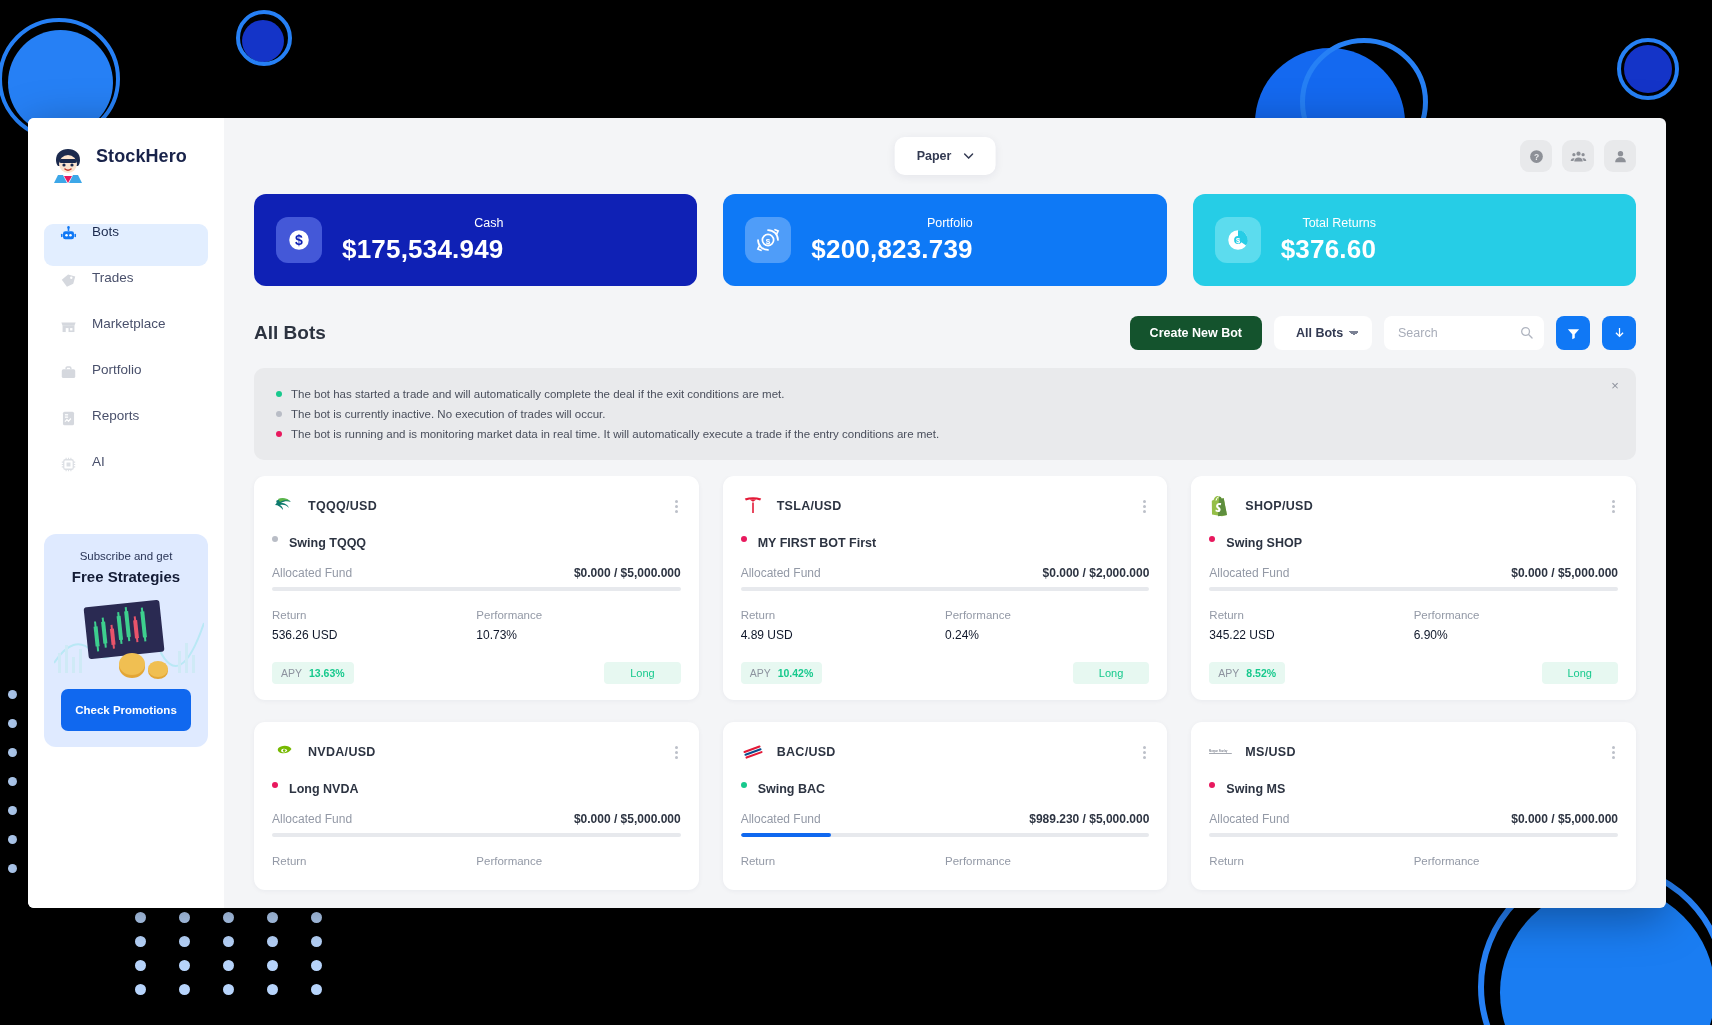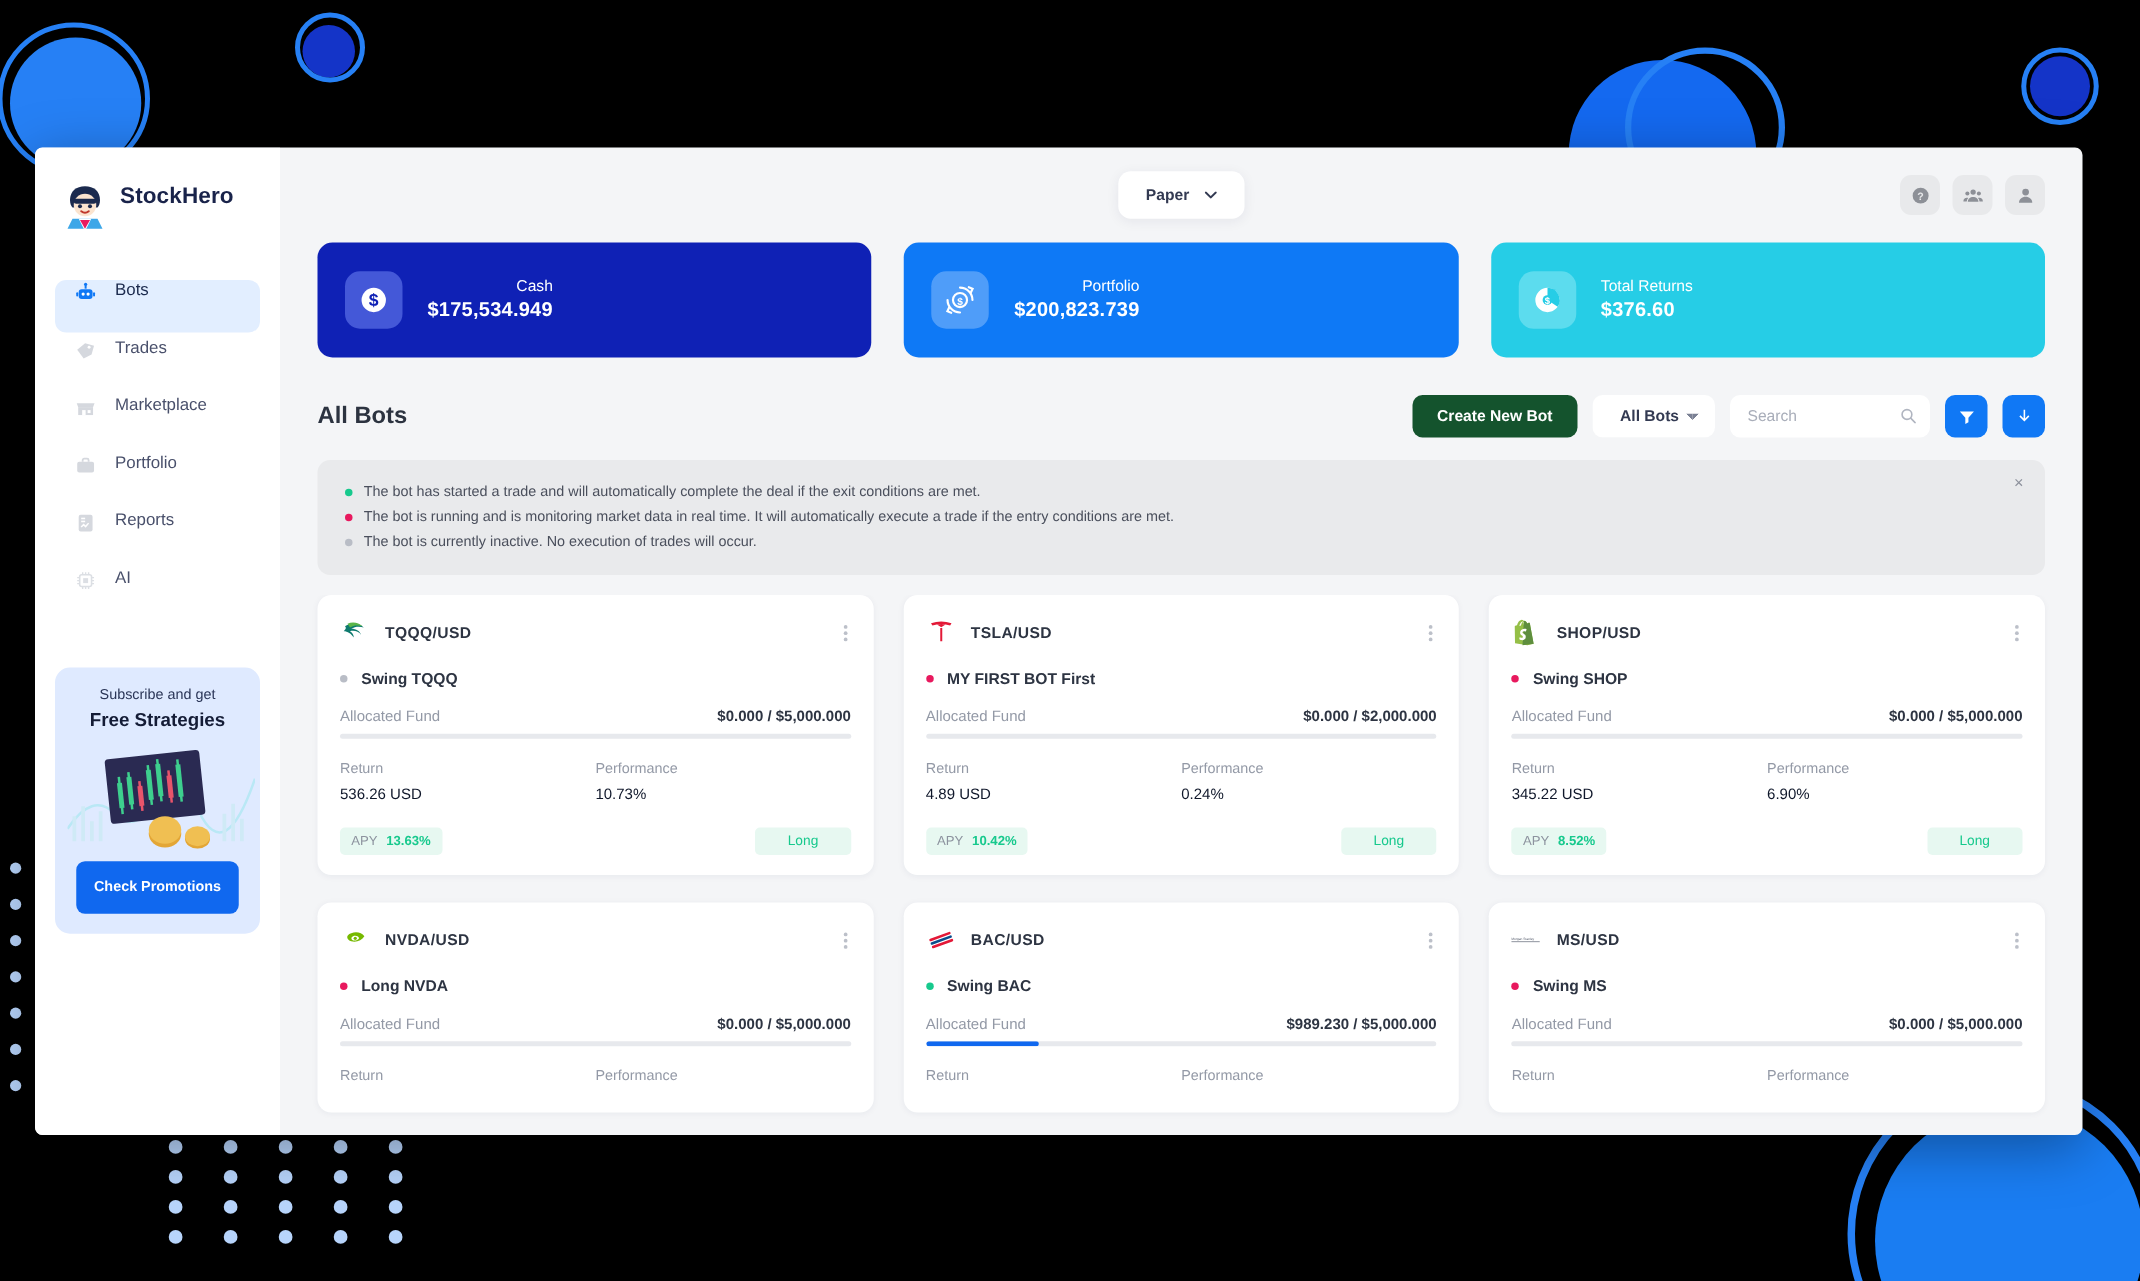--- a/index.html
+++ b/index.html
@@ -102,21 +102,21 @@
 
   
   .stats { display: flex; gap: 26px; padding: 0 30px; }
   .stat {
     flex: 1; height: 92px; border-radius: 12px;
     display: flex; align-items: center; gap: 20px; padding: 0 22px; color: #fff;
   }
   .stat-ico { width: 46px; height: 46px; border-radius: 12px; display: flex; align-items: center; justify-content: center; }
   .stat-ico svg { width: 26px; height: 26px; }
   .stat-label { font-size: 12.5px; font-weight: 400; margin-bottom: 4px; text-align: right; }
-  .stat-val { font-size: 16px; font-weight: 700; letter-spacing: .2px; }
+  .stat-val { font-size: 26px; font-weight: 700; letter-spacing: .2px; }
 
   
   .toolbar { display: flex; align-items: center; padding: 30px 30px 0 30px; }
   .page-title { font-size: 19px; font-weight: 700; color: #2c3340; }
   .tb-right { margin-left: auto; display: flex; align-items: center; gap: 12px; }
   .btn-primary {
     background: #14532d; color: #fff; border: none; border-radius: 8px;
     height: 34px; padding: 0 20px; font-size: 12.5px; font-weight: 700;
     cursor: pointer; font-family: Liberation Sans, sans-serif;
   }
@@ -162,21 +162,21 @@
   .card {
     background: #fff; border-radius: 11px; padding: 18px 18px 16px;
     box-shadow: 0 1px 5px rgba(25,35,74,.05);
   }
   .card-head { display: flex; align-items: center; gap: 12px; position: relative; }
   .tkr-logo { width: 24px; height: 24px; flex: 0 0 24px; display: flex; align-items: center; justify-content: center; }
   .tkr-name { font-size: 12.5px; font-weight: 700; color: #2d3442; letter-spacing: .3px; }
   .kebab { margin-left: auto; color: #b9bdc6; font-size: 14px; line-height: 10px; letter-spacing: 0; cursor: pointer; padding: 0 3px; }
   .kebab span { display: block; width: 3px; height: 3px; border-radius: 50%; background: #bcc0c9; margin: 2px 0; }
 
-  .bot-row { display: flex; align-items: center; gap: 11px; margin-top: 18px; }
+  .bot-row { display: flex; align-items: flex-start; gap: 11px; margin-top: 18px; }
   .bot-dot { width: 6px; height: 6px; border-radius: 50%; flex: 0 0 6px; }
   .bot-name { font-size: 12.5px; font-weight: 700; color: #2d3442; }
 
   .fund-row { display: flex; align-items: baseline; margin-top: 16px; }
   .fund-lbl { font-size: 12px; color: #9399a6; }
   .fund-val { margin-left: auto; font-size: 12px; font-weight: 700; color: #2d3442; }
   .bar { height: 4px; border-radius: 3px; background: #e7e9ed; margin-top: 7px; overflow: hidden; }
   .bar-fill { height: 100%; border-radius: 3px; background: #1068ef; }
 
   .metrics { display: flex; margin-top: 18px; }
@@ -487,26 +487,26 @@
         </div>
       </div>
 
       <div class="legend">
         <div class="legend-close">×</div>
         <div class="legend-row">
           <span class="legend-dot" style="background:#17c98d"></span>
           <span class="legend-txt">The bot has started a trade and will automatically complete the deal if the exit conditions are met.</span>
         </div>
         <div class="legend-row">
+          <span class="legend-dot" style="background:#b9bdc6"></span>
+          <span class="legend-txt">The bot is currently inactive. No execution of trades will occur.</span>
+        </div>
+        <div class="legend-row">
           <span class="legend-dot" style="background:#e8195e"></span>
           <span class="legend-txt">The bot is running and is monitoring market data in real time. It will automatically execute a trade if the entry conditions are met.</span>
-        </div>
-        <div class="legend-row">
-          <span class="legend-dot" style="background:#b9bdc6"></span>
-          <span class="legend-txt">The bot is currently inactive. No execution of trades will occur.</span>
         </div>
       </div>
 
       <div class="grid-scroll">
         <div class="grid">
 
           <div class="card">
             <div class="card-head">
               <span class="tkr-logo">
                 <svg viewBox="0 0 24 24">

